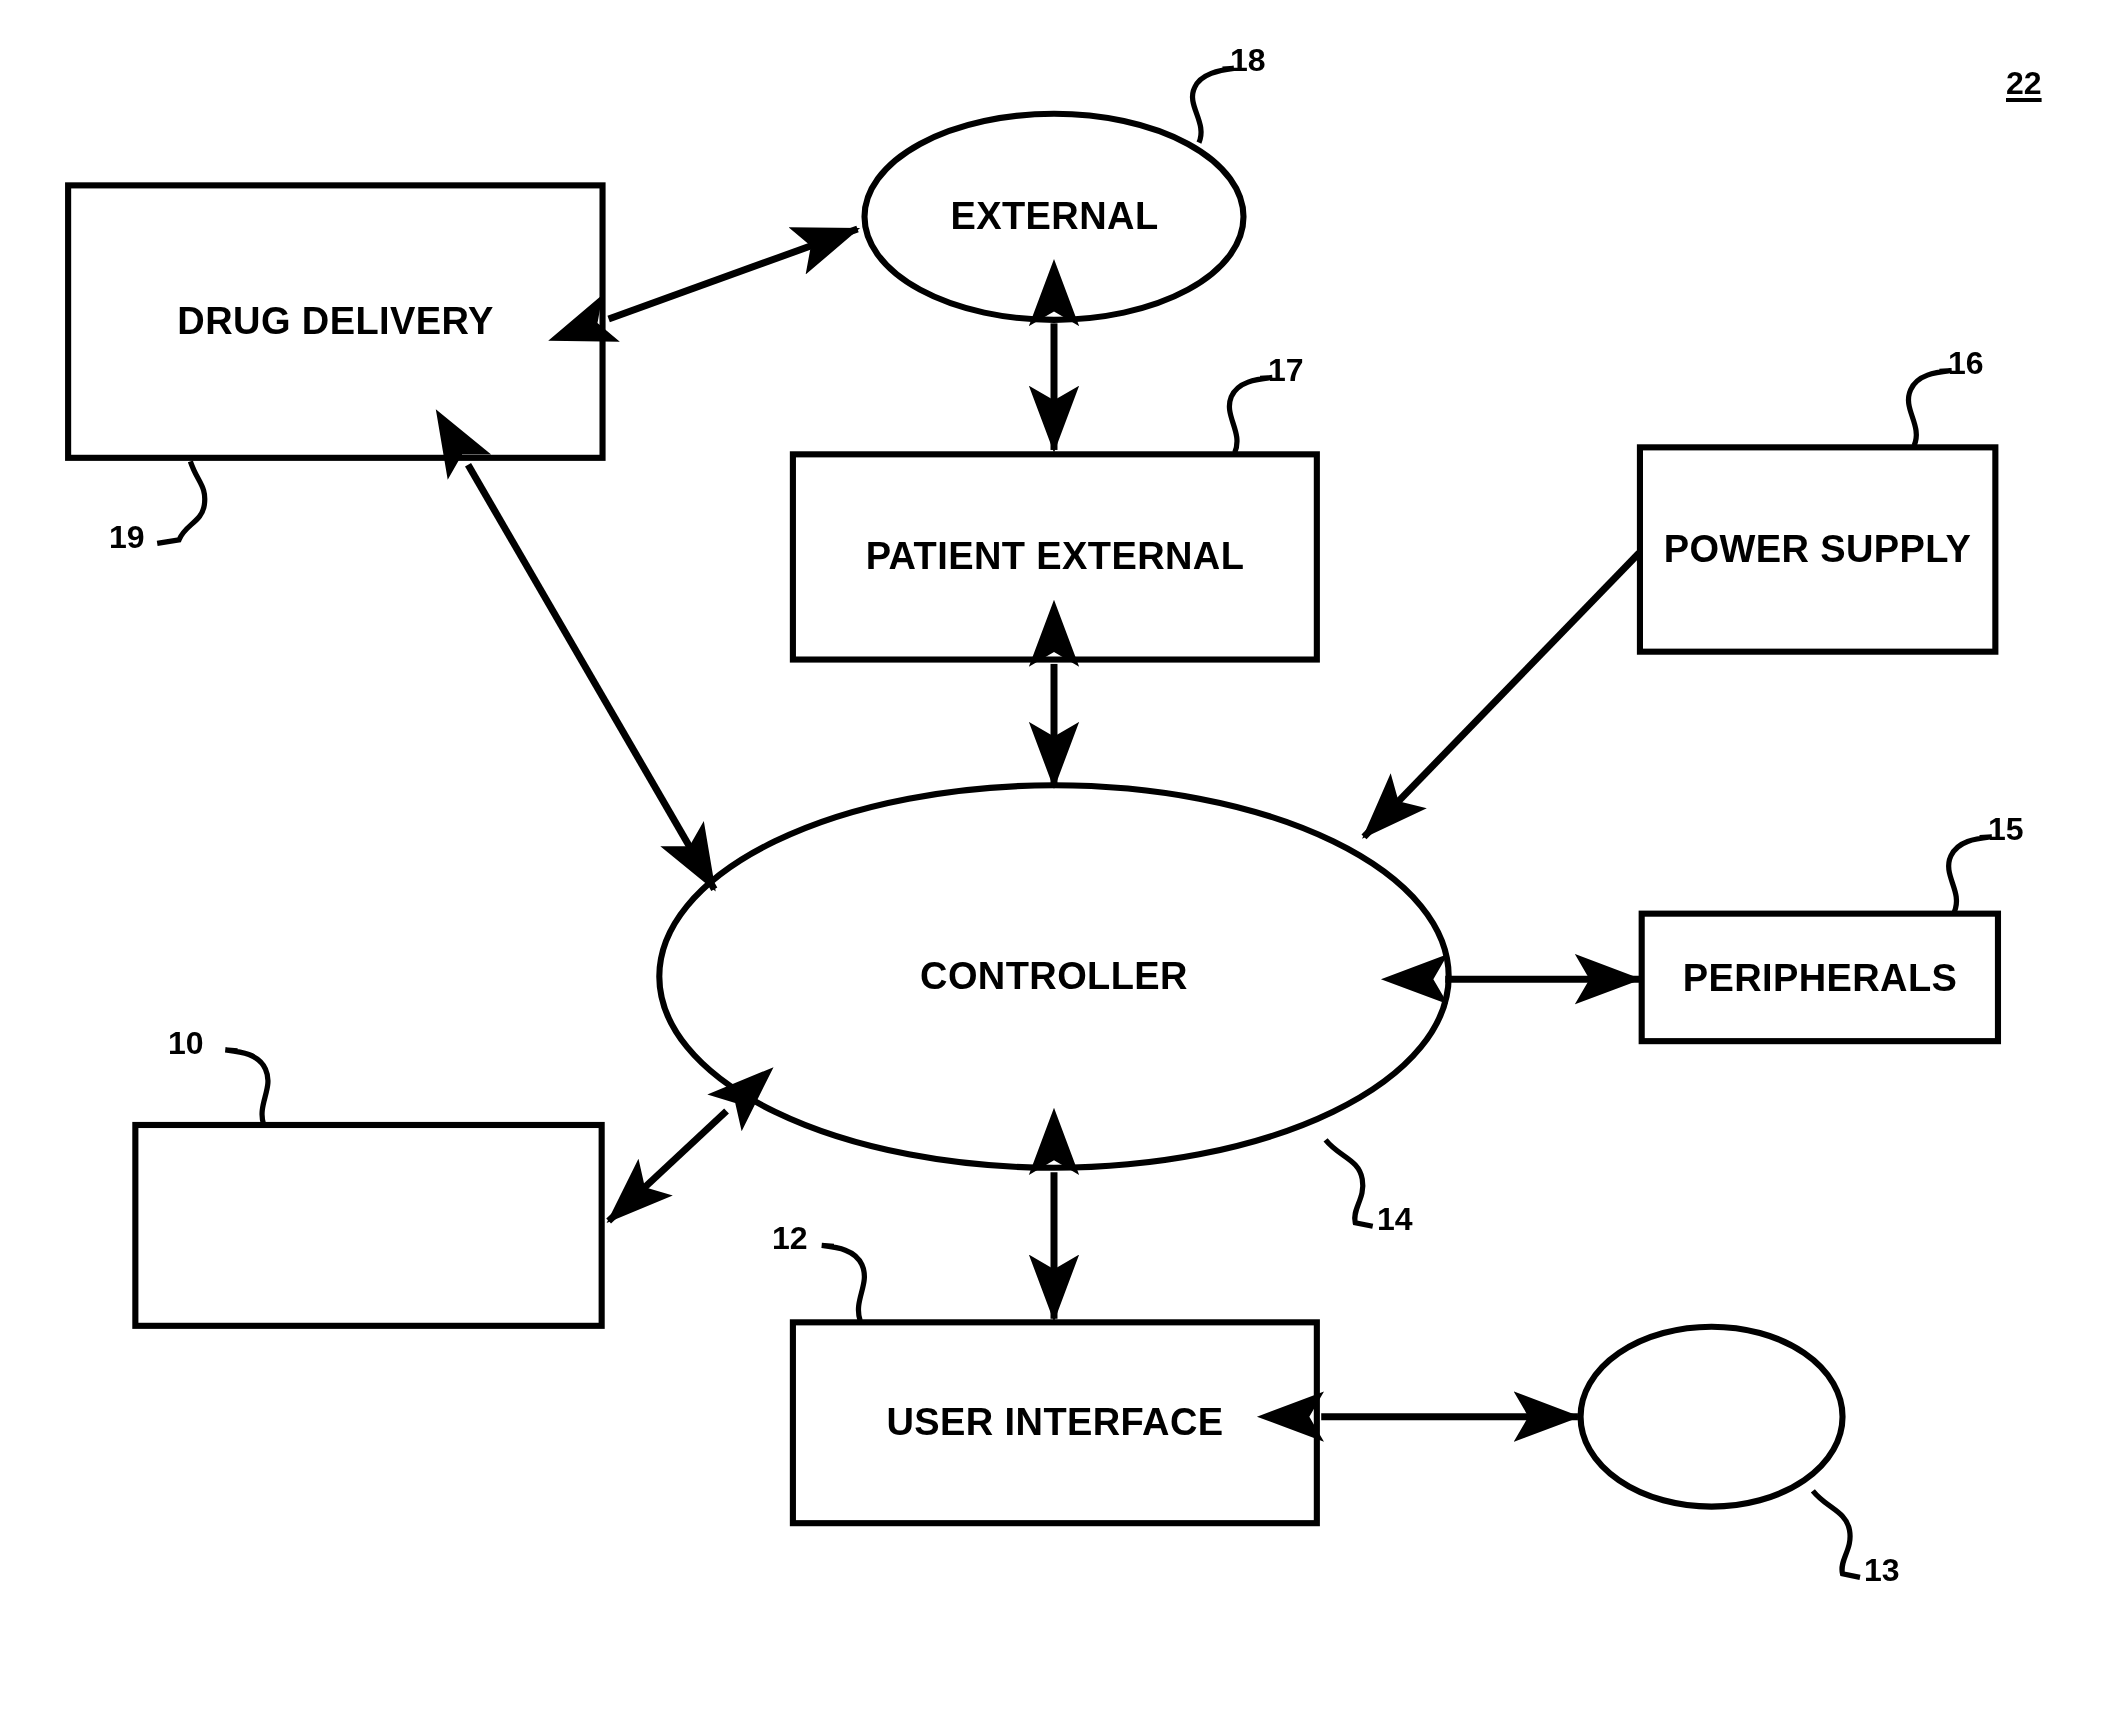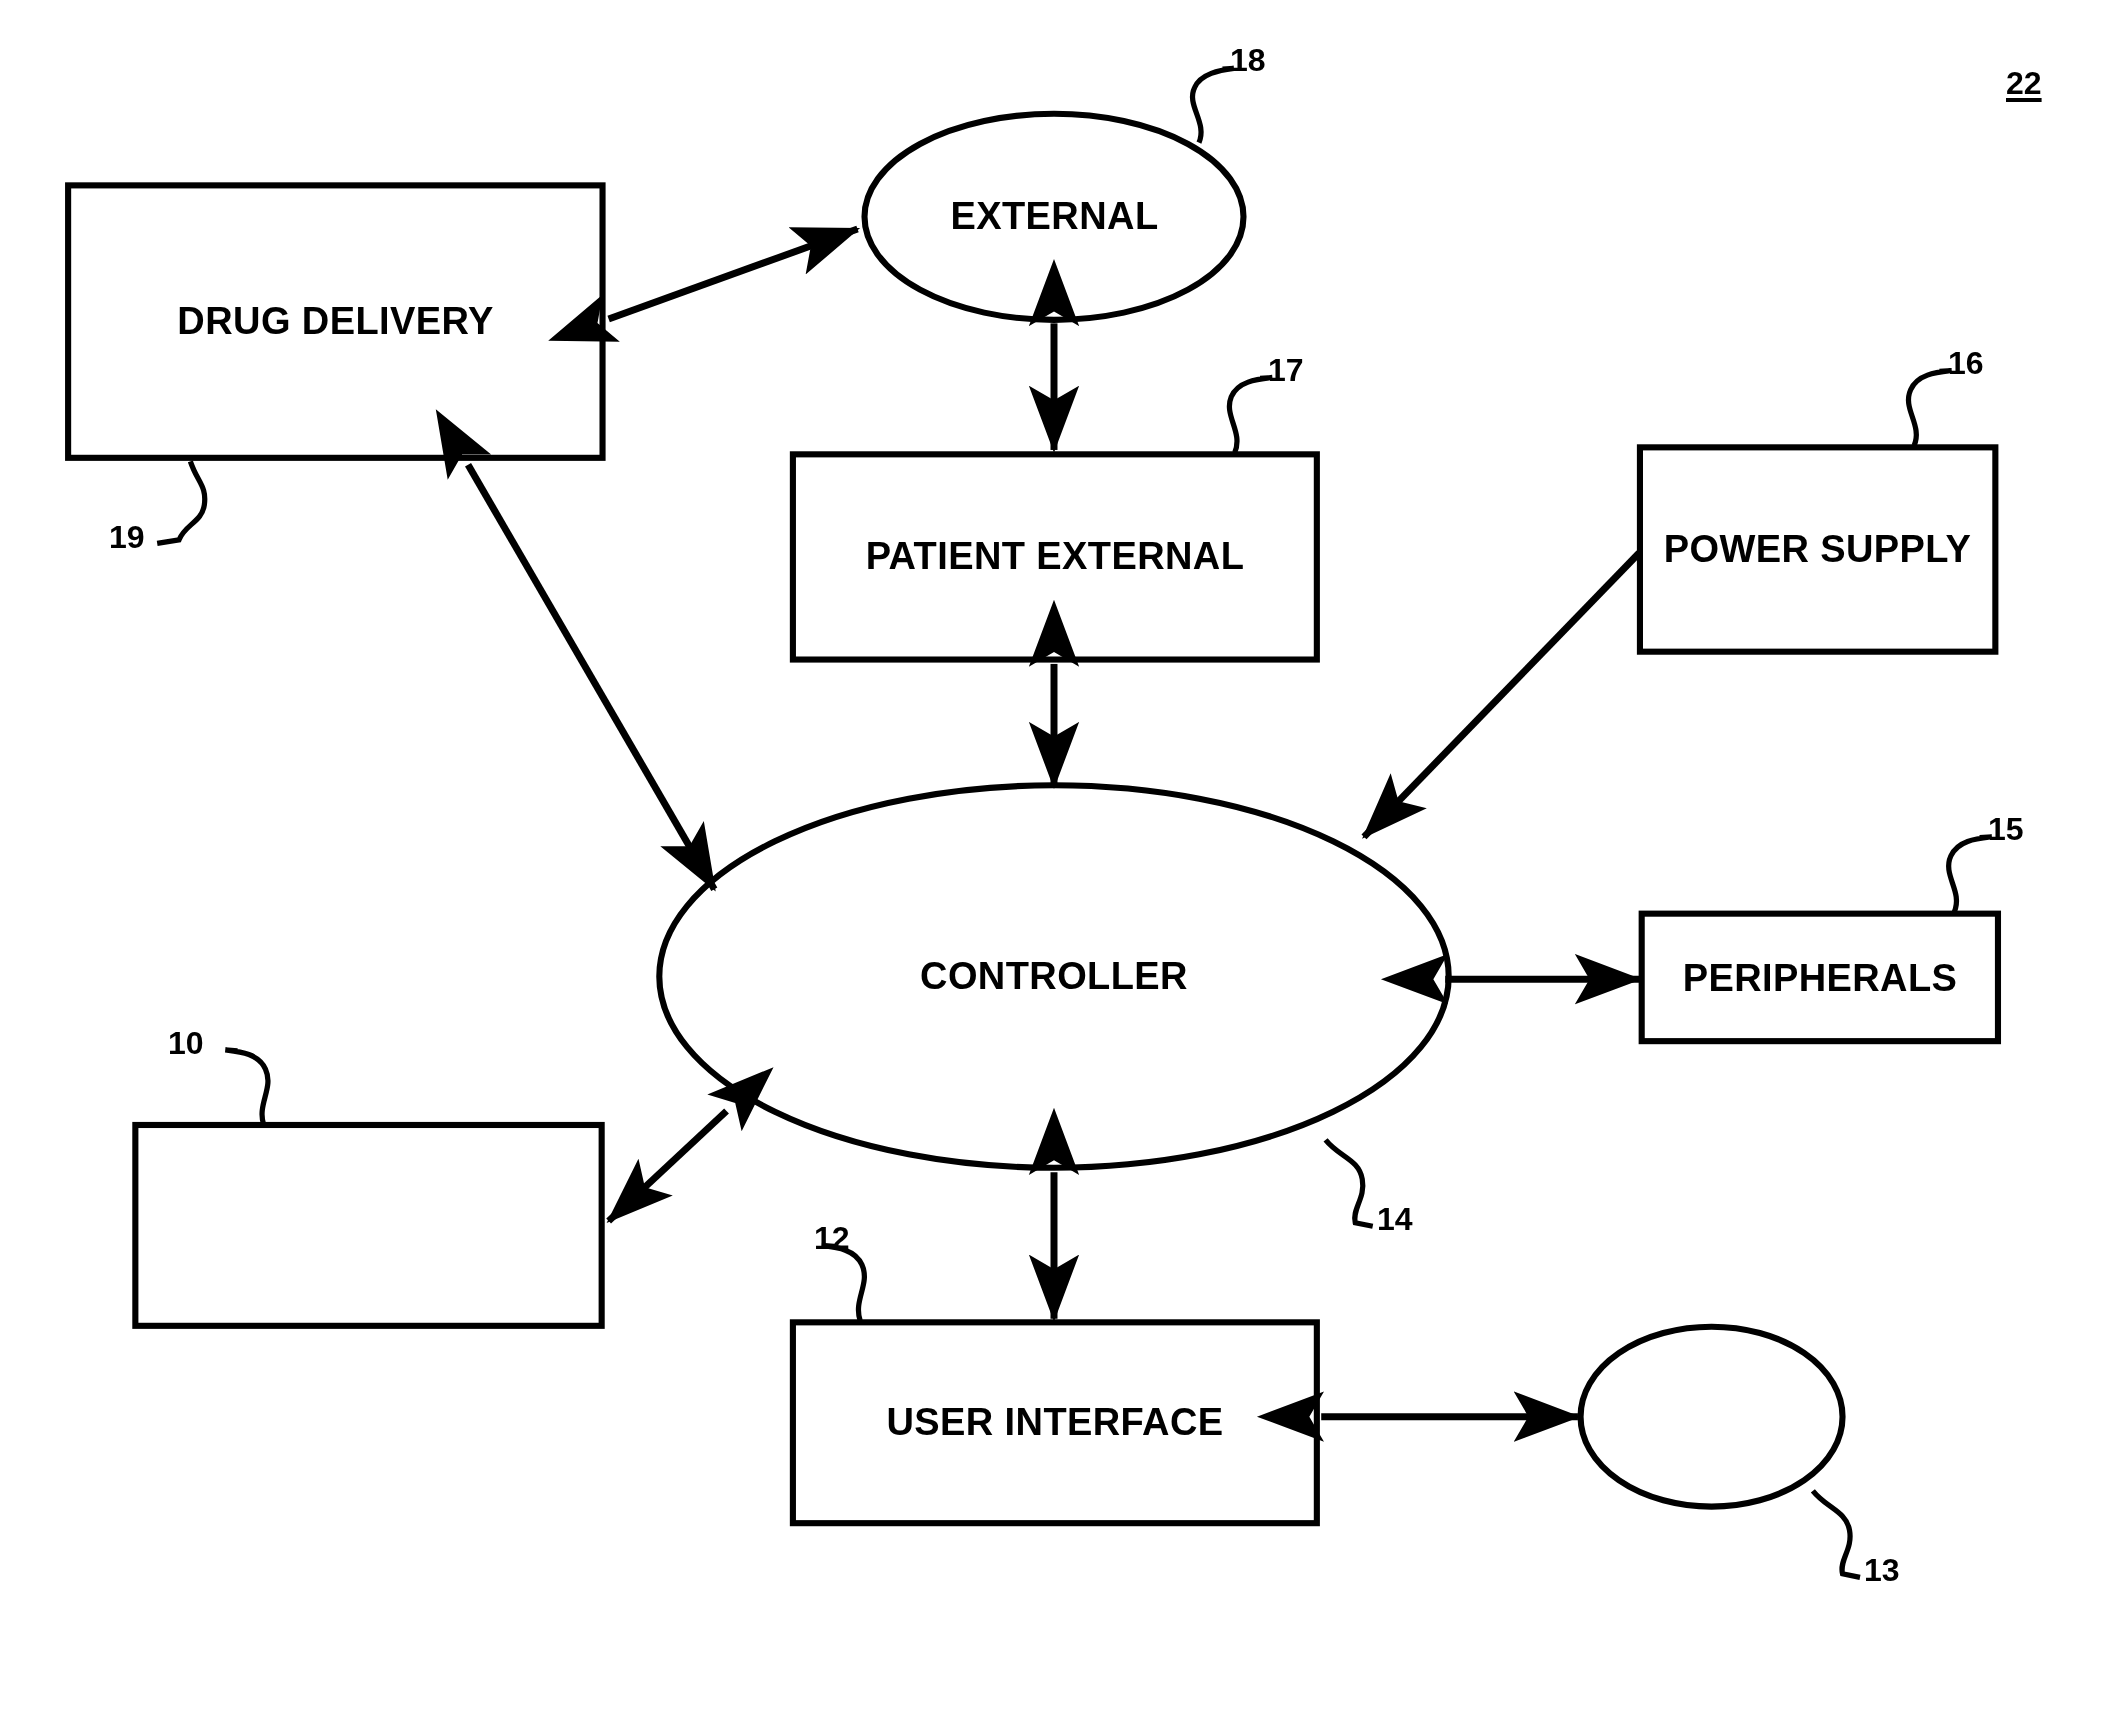--- a/index.html
+++ b/index.html
@@ -144,18 +144,18 @@
   <div class="ref-num" style="left:1268px; top:352px;">17</div>
 
   <div class="ref-num" style="left:1948px; top:345px;">16</div>
 
   <div class="ref-num" style="left:1988px; top:811px;">15</div>
 
   <div class="ref-num" style="left:1377px; top:1201px;">14</div>
 
   <div class="ref-num" style="left:168px; top:1025px;">10</div>
 
-  <div class="ref-num" style="left:772px; top:1220px;margin-left:42px;">12</div>
+  <div class="ref-num" style="left:772px; top:1220px;">12</div>
 
   <div class="ref-num" style="left:1864px; top:1552px;">13</div>
 
 </div>
 
 
 </body></html>

